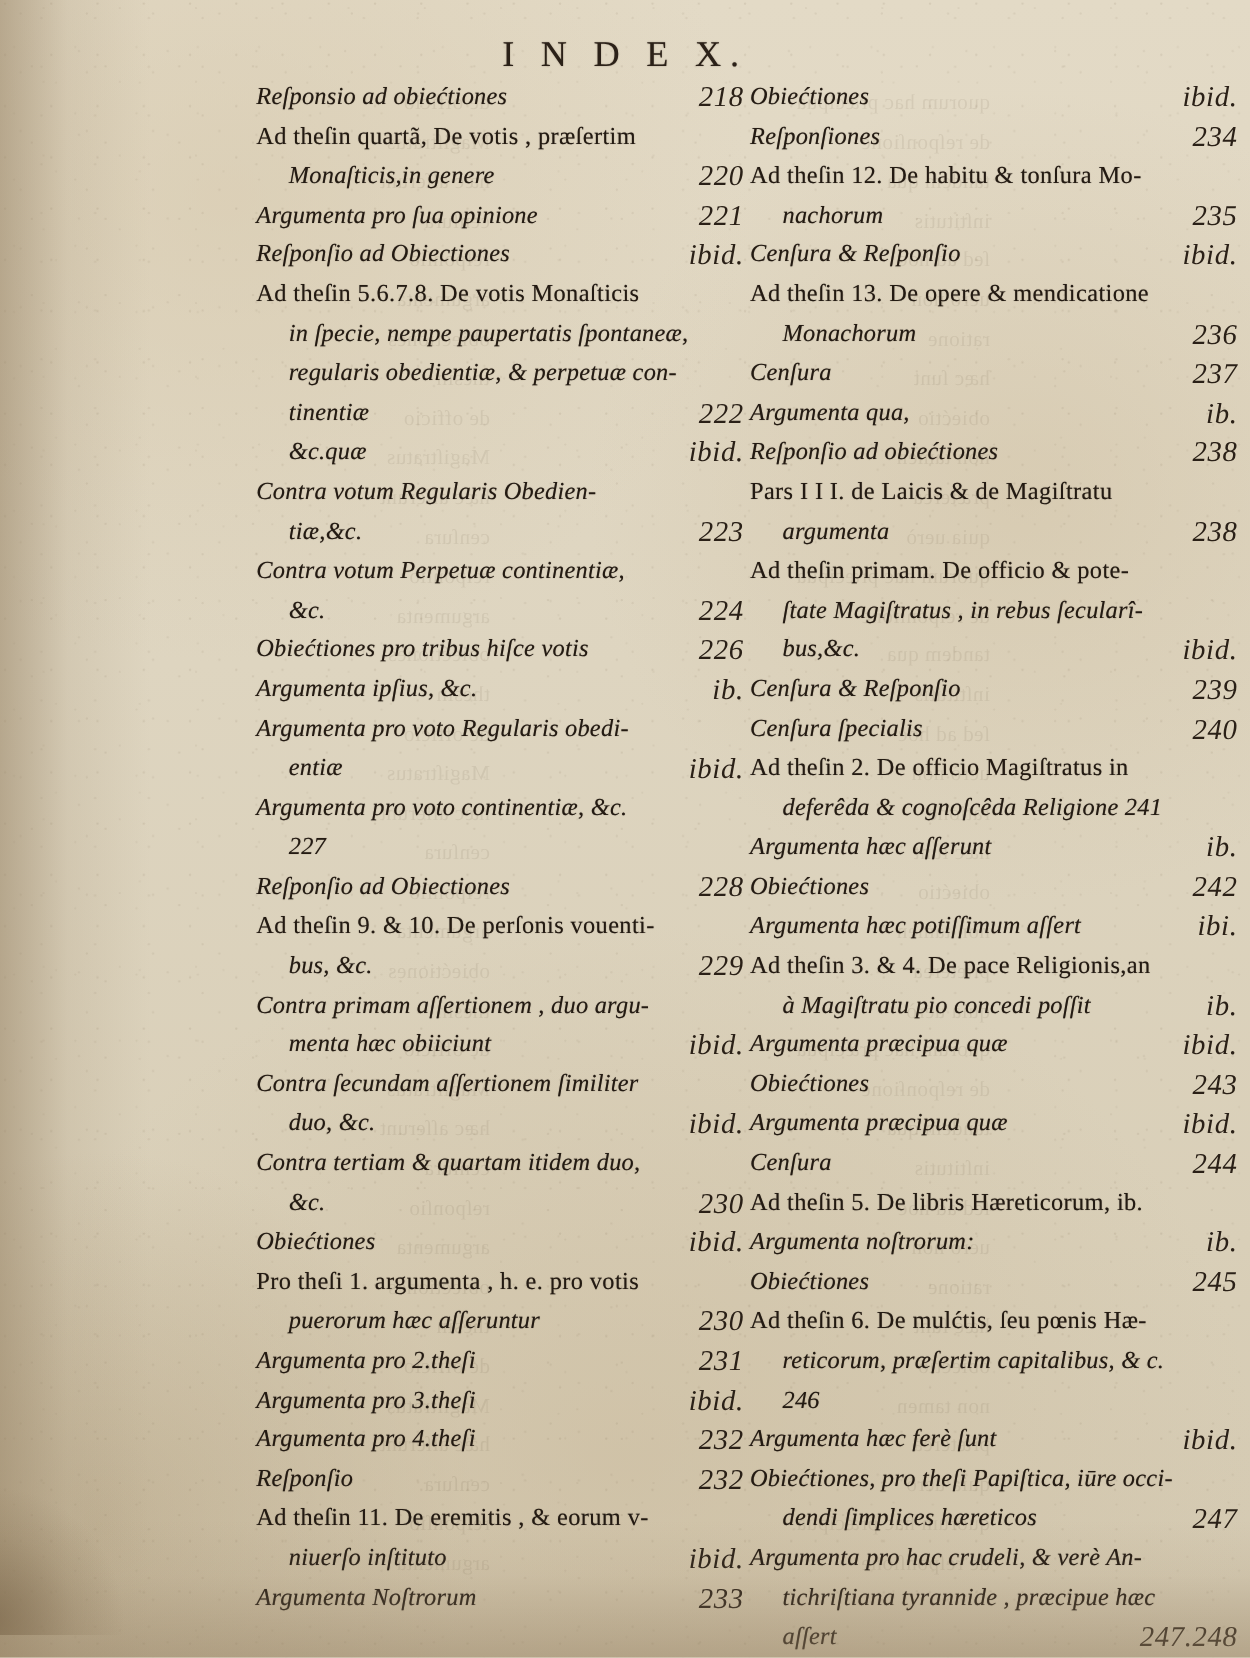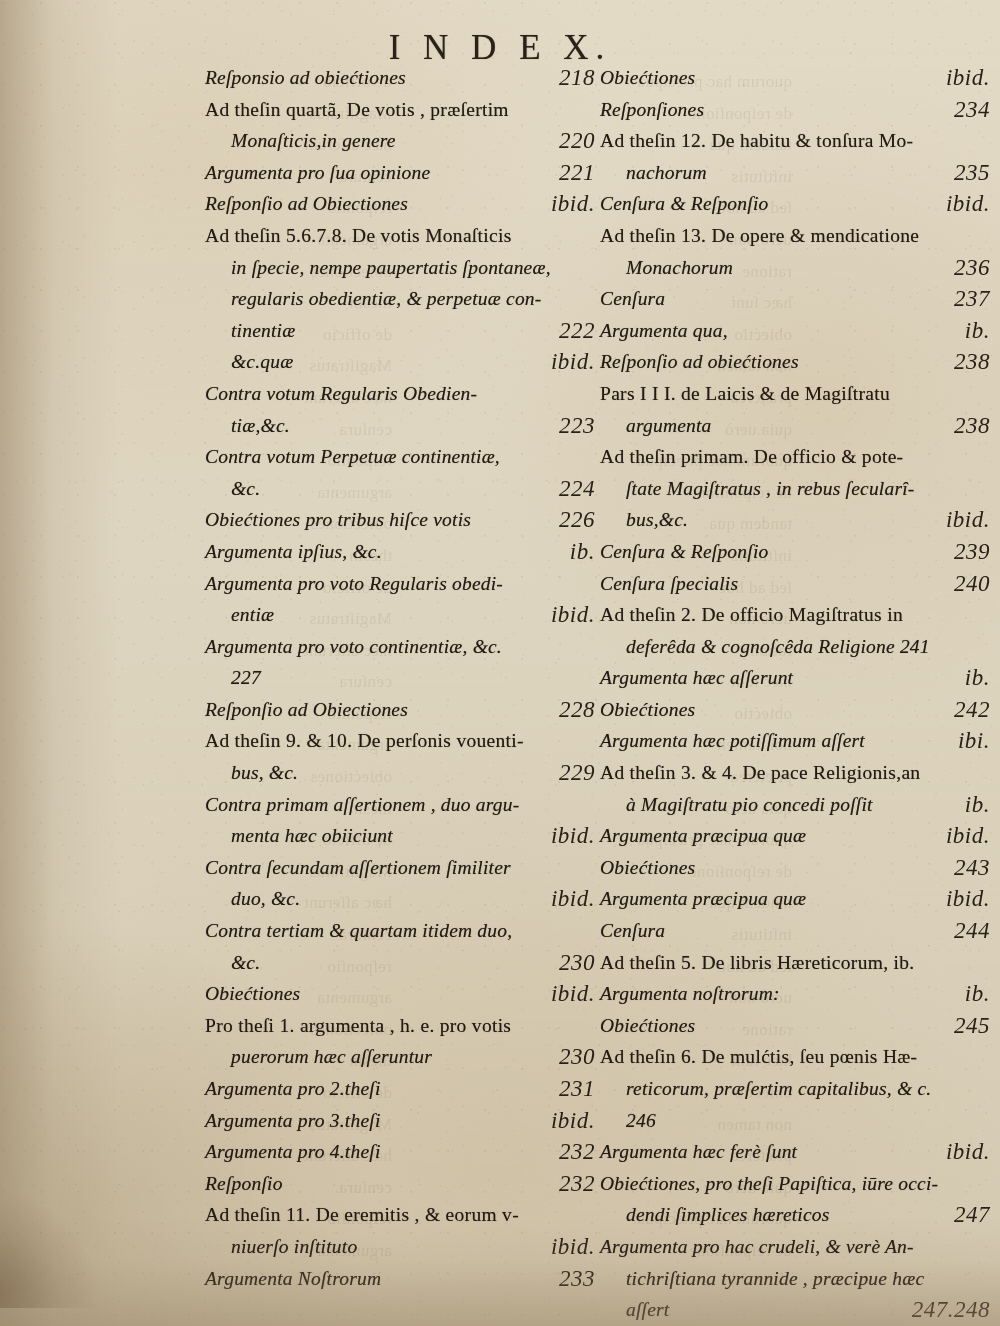--- a/index.html
+++ b/index.html
@@ -82,21 +82,21 @@
   }
   #bleed .bcol.b1 { left: 208px; }
   #bleed .bcol.b2 { left: 608px; }
 
   .header {
     position: absolute;
     top: 28px;
     left: 0;
     width: 1000px;
     text-align: center;
-    font-size: 35px;
+    font-size: 29px;
     letter-spacing: 7px;
     color: #2b2118;
     font-family: "Liberation Serif", serif;
     text-shadow: 0 0 1px rgba(50,36,22,0.5);
   }
 
   .columns {
     position: absolute;
     top: 62px;
     left: 0;

